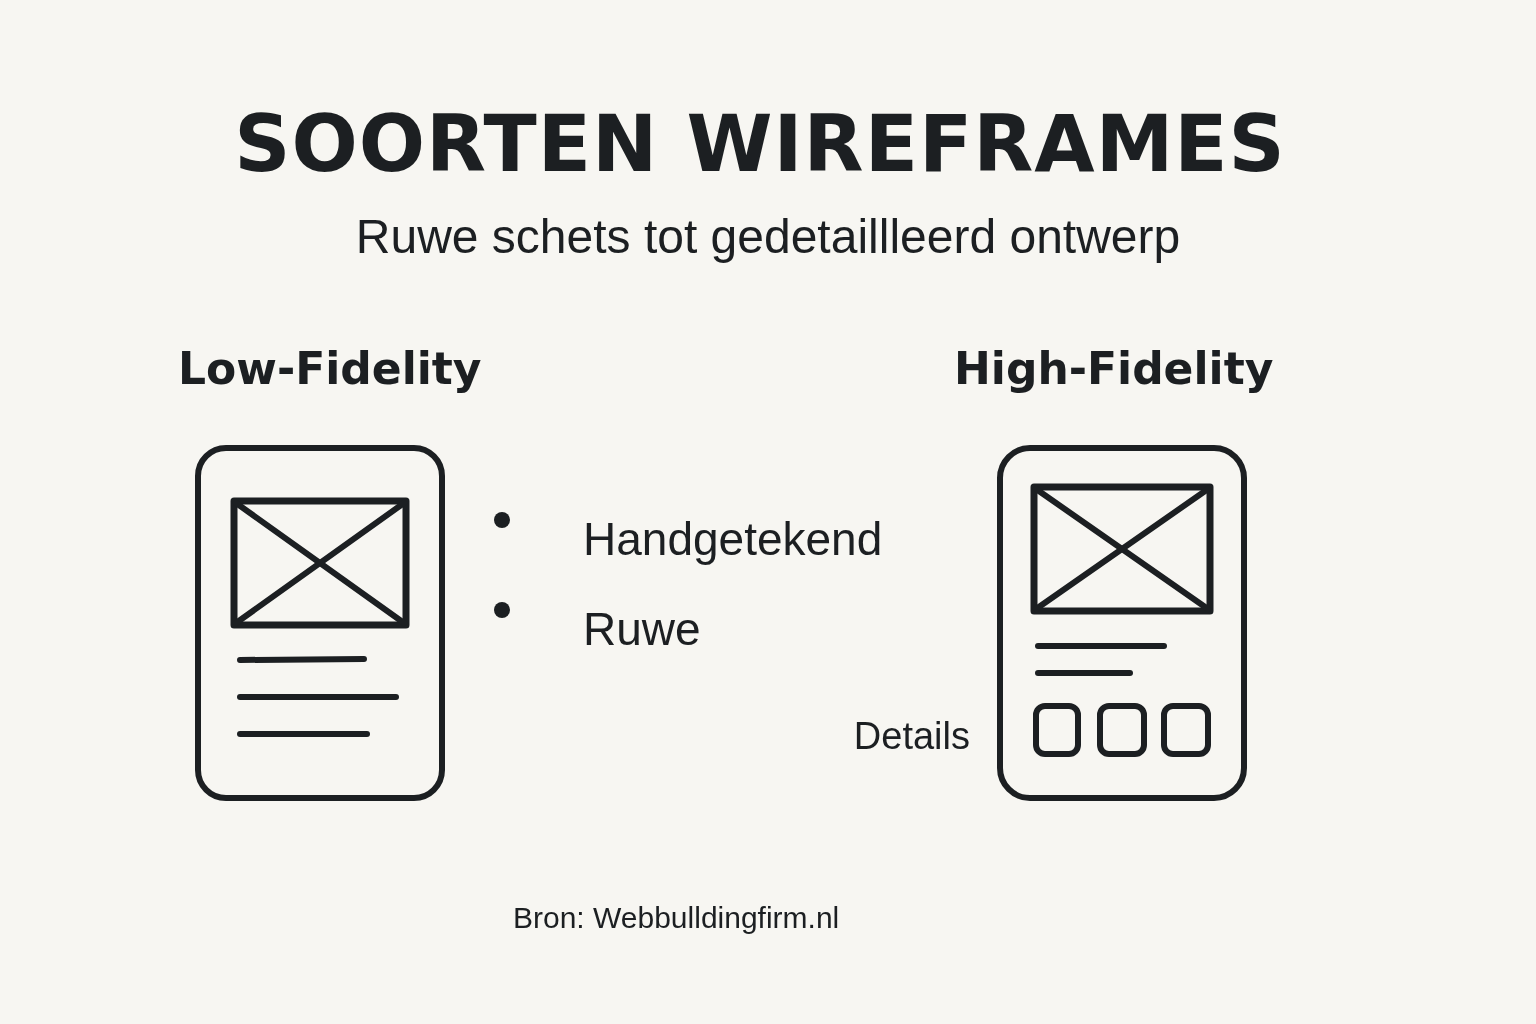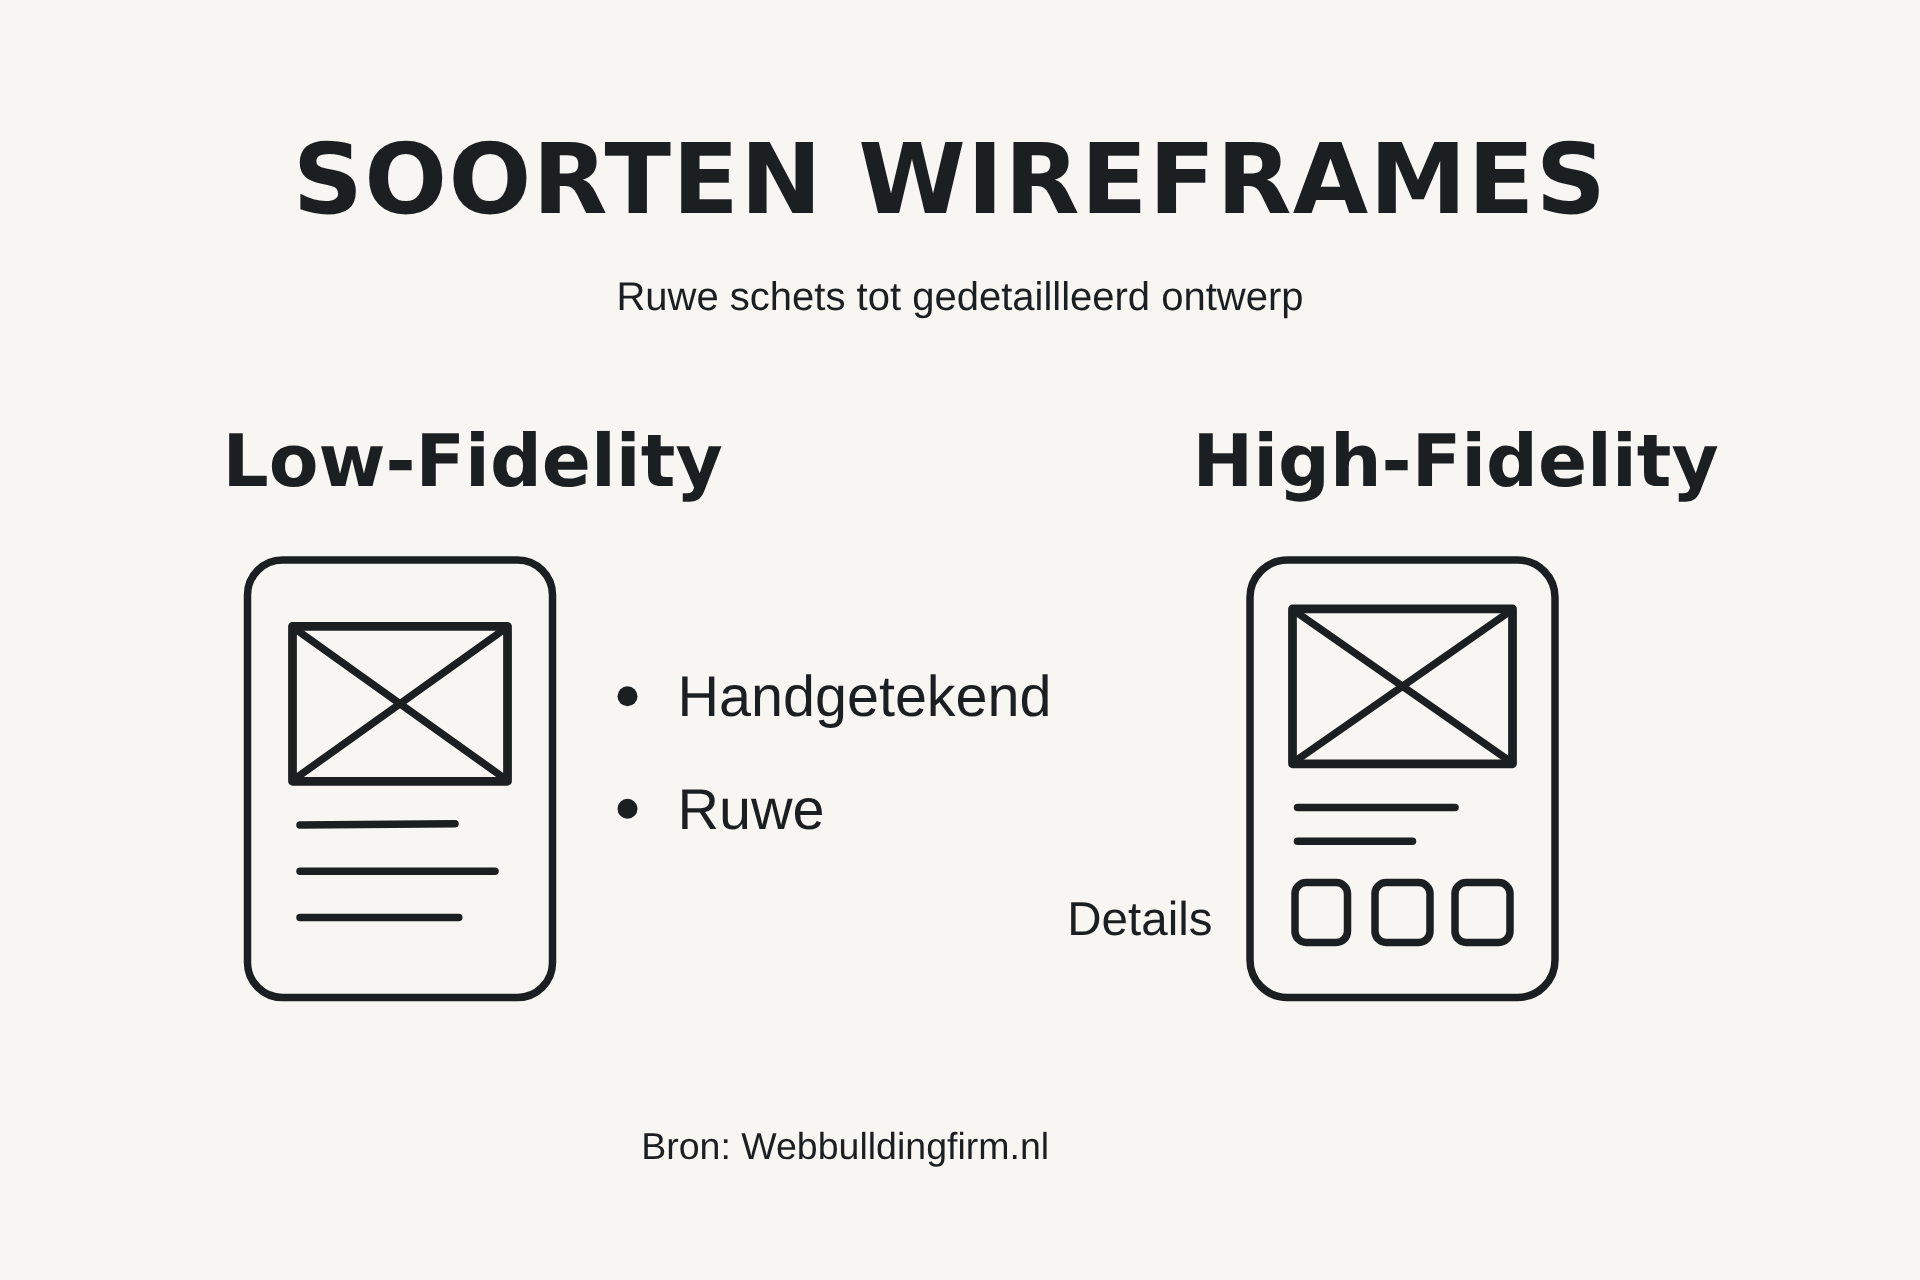--- a/index.html
+++ b/index.html
@@ -24,27 +24,27 @@
       font-weight: bold;
       letter-spacing: 1px;
       line-height: 96px;
       font-family: "DejaVu Sans", sans-serif;
     }
     .subtitle {
       position: absolute;
       left: 0; right: 0;
       top: 207px;
       text-align: center;
-      font-size: 32px;
+      font-size: 48px;
       line-height: 60px;
       font-family: "Liberation Sans", sans-serif;
     }
     .col-heading {
       position: absolute;
-      font-size: 58px;
+      font-size: 44px;
       font-weight: bold;
       line-height: 70px;
       font-family: "DejaVu Sans", sans-serif;
     }
     .col-heading.low { left: 178px; top: 334px; }
     .col-heading.high { left: 954px; top: 334px; }
 
     .wireframe {
       position: absolute;
     }
@@ -55,24 +55,24 @@
     .bullets {
       position: absolute;
       left: 494px;
       top: 512px;
       margin: 0;
       padding: 0;
       list-style: none;
     }
     .bullet-item {
       display: flex;
-      align-items: center;
       height: 90px;
       font-size: 46px;
       font-family: "Liberation Sans", sans-serif;
+      gap: 41px;
     }
     .bullet-dot {
       width: 16px; height: 16px;
       border-radius: 50%;
       background: #1c1f22;
       margin-right: 32px;
       flex: none;
     }
     .features-right {
       position: absolute;

